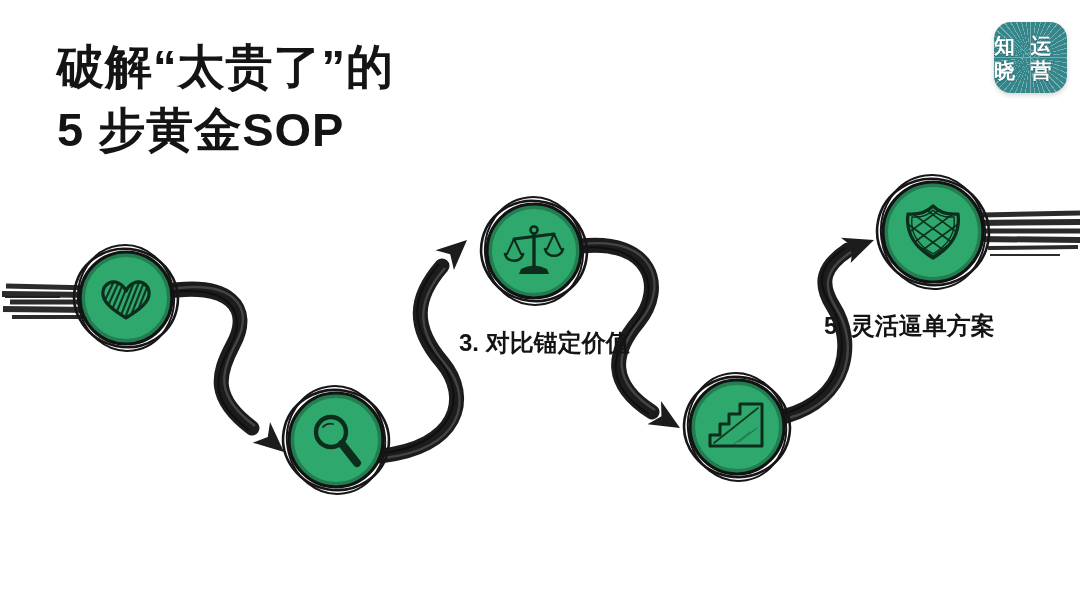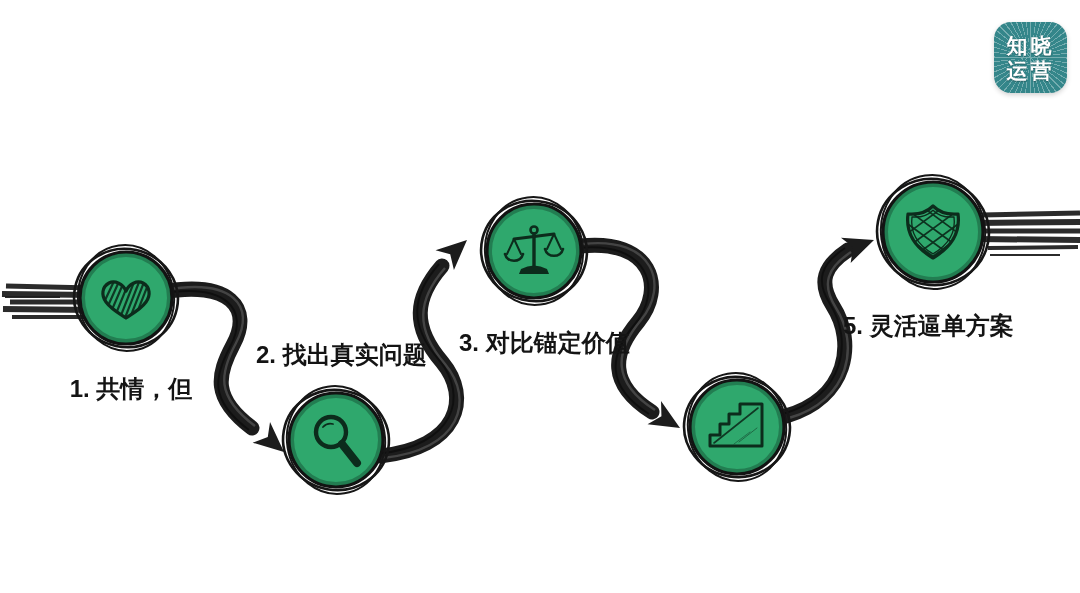--- a/index.html
+++ b/index.html
@@ -41,32 +41,36 @@
   .step-label .l-line{display:block;}
   .step-label.centered{text-align:center;}
   .logo{
     position:absolute;left:994px;top:22px;width:73px;height:71px;
     border-radius:17px;
     background:
       repeating-conic-gradient(from 0deg at 50% 50%,
         rgba(255,255,255,.32) 0deg 1.6deg, rgba(255,255,255,0) 1.6deg 7.5deg),
       var(--logo-teal);
     box-shadow:0 2px 5px rgba(0,0,0,.18);
-    display:flex;flex-direction:column;align-items:center;justify-content:center;
+    display:flex;flex-direction:row;align-items:center;justify-content:center;
   }
   .logo .logo-line{
     display:block;color:#fff;font-weight:800;font-size:21px;line-height:25px;
     letter-spacing:3px;text-shadow:0 0 1px #1f5d60, 0 1px 1px rgba(0,0,0,.25);
   }
 </style>
 </head>
 <body>
 
 <div class="stage">
 
+  <div class="title">
+    <span class="t-line">破解“太贵了”的</span>
+    <span class="t-line">5 步黄金SOP</span>
+  </div>
 
   <div class="logo">
     <span class="logo-line">知晓</span>
     <span class="logo-line">运营</span>
   </div>
 
   <svg class="flow-svg" width="1080" height="593" viewBox="0 0 1080 593">
 
     <g>
       <line class="stripe" x1="6" y1="286" x2="92" y2="288" stroke-width="5"></line>
@@ -207,29 +211,25 @@
           <line x1="-44" y1="-8" x2="16" y2="36"></line>
           <line x1="-52" y1="0" x2="8" y2="44"></line>
         </g>
         <path class="icon" stroke-width="3.2" d="M 0 -26 C 6 -20 14 -17 25 -18 C 27 -3 22 13 0 26 C -22 13 -27 -3 -25 -18 C -14 -17 -6 -20 0 -26 Z"></path>
         <path class="icon" stroke-width="1.6" transform="scale(0.84)" d="M 0 -26 C 6 -20 14 -17 25 -18 C 27 -3 22 13 0 26 C -22 13 -27 -3 -25 -18 C -14 -17 -6 -20 0 -26 Z"></path>
       </g>
     </g>
   </svg>
 
   <div class="step-label centered" style="left:56px;top:375px;width:150px;">
-    <span class="l-line">1. 共情，但</span>
-  </div>
-
-  <div class="step-label" style="left:256px;top:341px;">
-    <span class="l-line">2. 找出真实问题</span>
-  </div>
+  </div>
+
 
   <div class="step-label" style="left:448px;top:329px;margin-left:11px;">
     <span class="l-line">3. 对比锚定价值</span>
   </div>
 
 
-  <div class="step-label" style="left:843px;top:312px;">
+  <div class="step-label" style="left:824px;top:312px;">
     <span class="l-line">5. 灵活逼单方案</span>
   </div>
 
 </div>
 
 </body></html>

